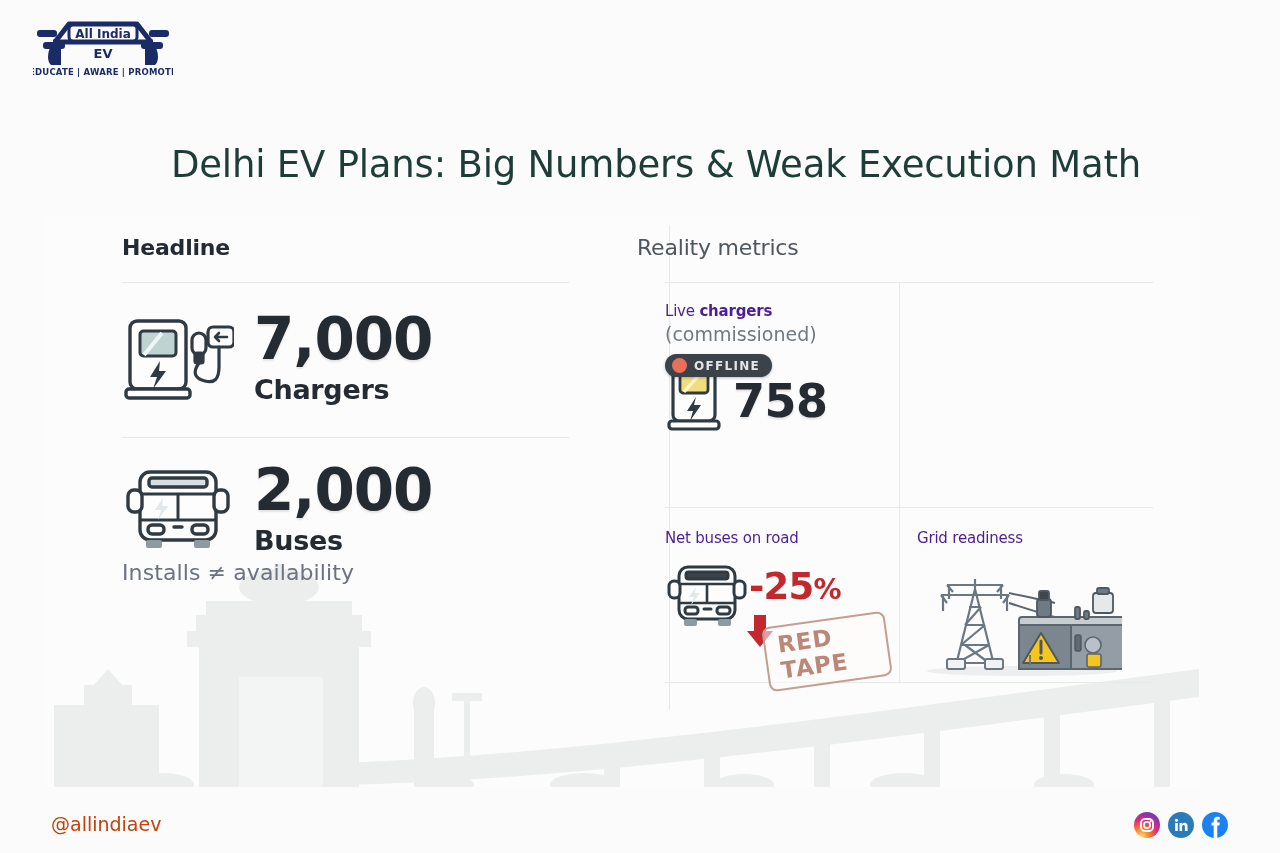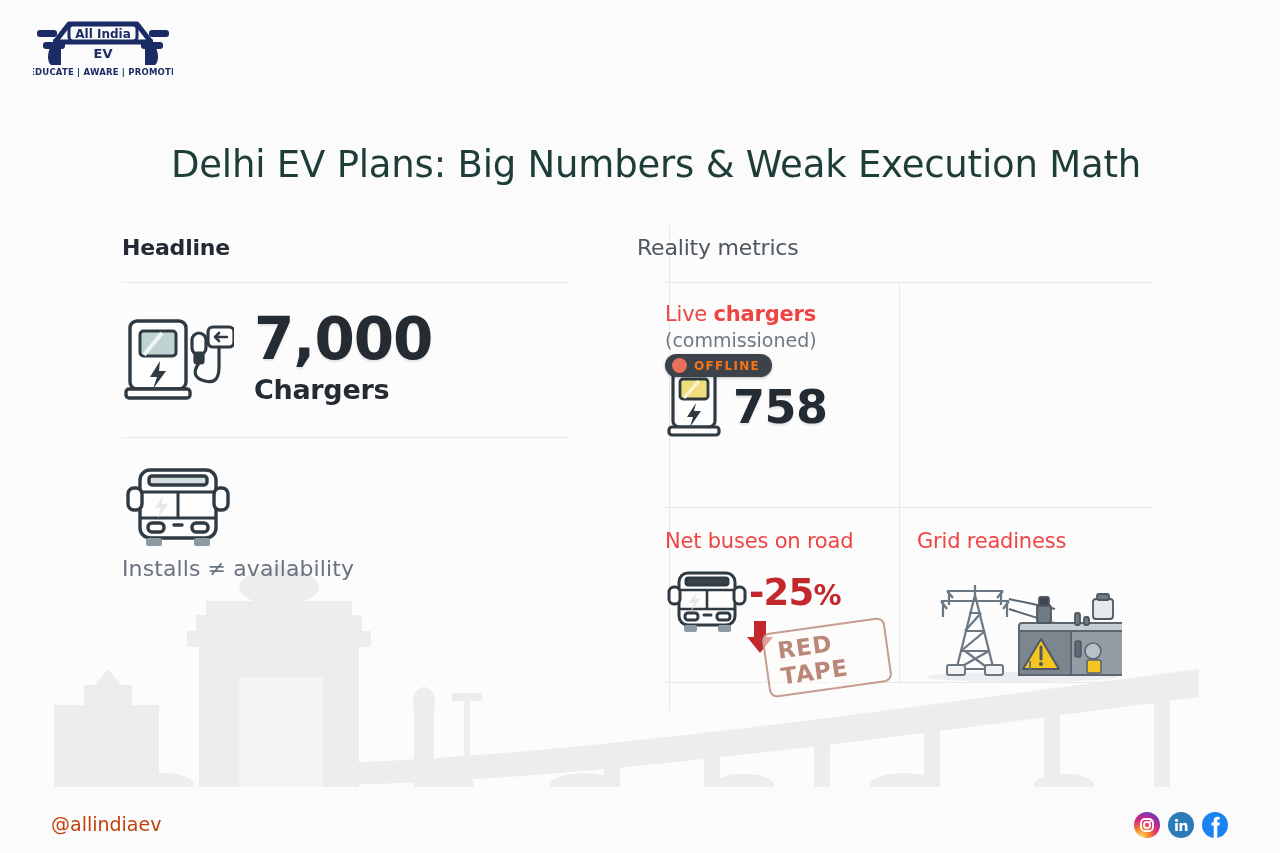--- a/index.html
+++ b/index.html
@@ -79,39 +79,39 @@
   .mcell.a { width: 262px; padding: 20px 10px 0 28px; height: 225px; }
   .mcell.b { width: 252px; padding: 20px 10px 0 18px; height: 225px; }
   .mcell.c { width: 262px; padding: 22px 10px 0 28px; height: 175px; }
   .mcell.d { width: 252px; padding: 22px 10px 0 18px; height: 175px; }
 
   .grid-h1 { position: absolute; left: 28px; top: 0; width: 488px; height: 1px; background: #e7e9e7; }
   .grid-h2 { position: absolute; left: 28px; top: 225px; width: 488px; height: 1px; background: #e7e9e7; }
   .grid-h3 { position: absolute; left: 28px; top: 400px; width: 488px; height: 1px; background: #e7e9e7; }
   .grid-v  { position: absolute; left: 262px; top: 0; width: 1px; height: 400px; background: #e7e9e7; }
 
-  .mtitle { font-size: 21px; color: #ef4444; letter-spacing: -0.2px; }
+  .mtitle { font-size: 15px; color: #4c1d95; letter-spacing: -0.2px; }
   .mtitle b { font-weight: bold; }
   .msub { font-size: 19px; color: #707880; margin-top: 3px; }
 
   .live-wrap { display: flex; align-items: center; gap: 6px; margin-top: 14px; position: relative; }
   .live-num {
     font-size: 46px; font-weight: bold; color: #252b33;
     letter-spacing: -0.5px; text-shadow: 0 2px 2px rgba(0,0,0,0.10);
   }
   .offline-pill {
     position: absolute; left: 28px; top: 72px;
     display: flex; align-items: center; gap: 7px;
     background: #3b4249; border-radius: 14px;
     padding: 4px 12px 4px 7px;
     box-shadow: 0 1px 3px rgba(0,0,0,0.25);
   }
   .pill-dot { width: 15px; height: 15px; border-radius: 50%; background: #e8705a; }
   .pill-text {
-    font-size: 12px; font-weight: bold; color: #f97316;
+    font-size: 12px; font-weight: bold; color: #e5e5e5;
     letter-spacing: 1.3px;
   }
 
   
   .gauge { position: relative; width: 200px; height: 130px; margin: 14px auto 0; }
   .gauge-val {
     text-align: center; margin-top: -6px;
     font-size: 34px; font-weight: bold; color: #252b33;
     text-shadow: 0 2px 2px rgba(0,0,0,0.10);
   }
@@ -265,20 +265,24 @@
                 <rect x="26" y="61" width="16" height="9" rx="4"></rect>
                 <rect x="70" y="61" width="16" height="9" rx="4"></rect>
               </g>
               <path d="M52 63 H60" stroke="#2f3a43" stroke-width="3.4" stroke-linecap="round"></path>
               <path d="M41 34 L33 46 L39 46 L36 56 L46 42 L40 42 Z" fill="#e3e8ea"></path>
               <g fill="#8c9aa3">
                 <rect x="24" y="76" width="16" height="8" rx="2"></rect>
                 <rect x="72" y="76" width="16" height="8" rx="2"></rect>
               </g>
             </svg>
+          </div>
+          <div class="stat-text">
+            <div class="big-num">2,000</div>
+            <div class="big-label">Buses</div>
           </div>
         </div>
 
         <div class="footnote">Installs ≠ availability</div>
       </div>
 
       <div class="vdivider"></div>
 
       <div class="col-right">
         <div class="panel-head light">Reality metrics</div>

